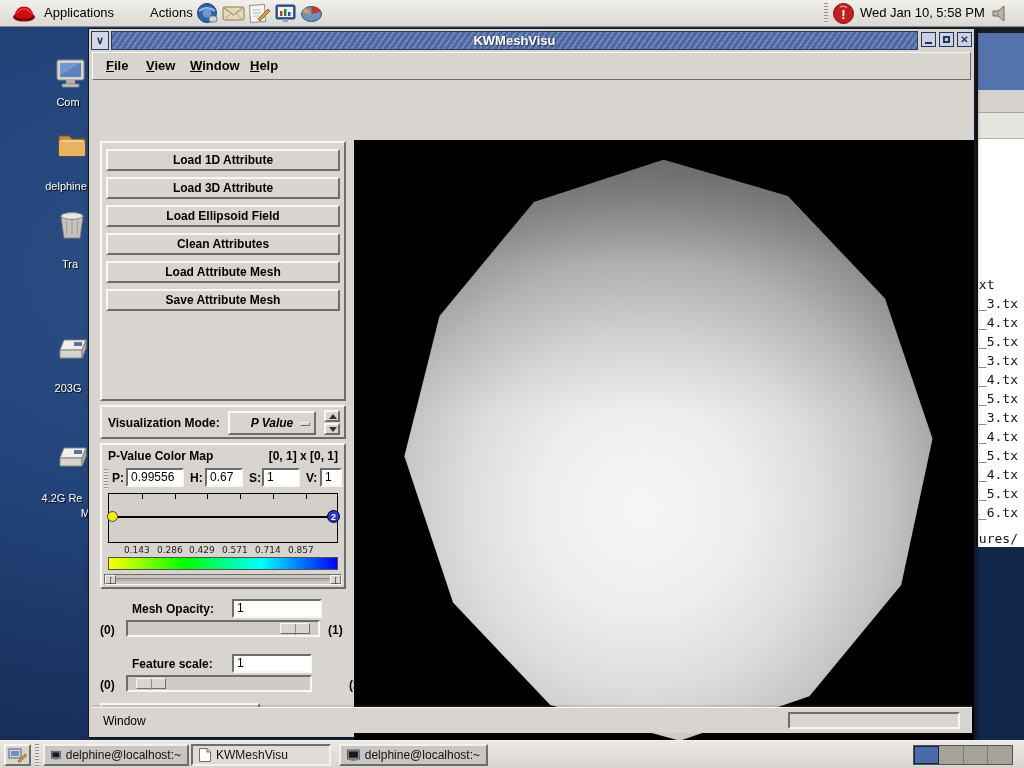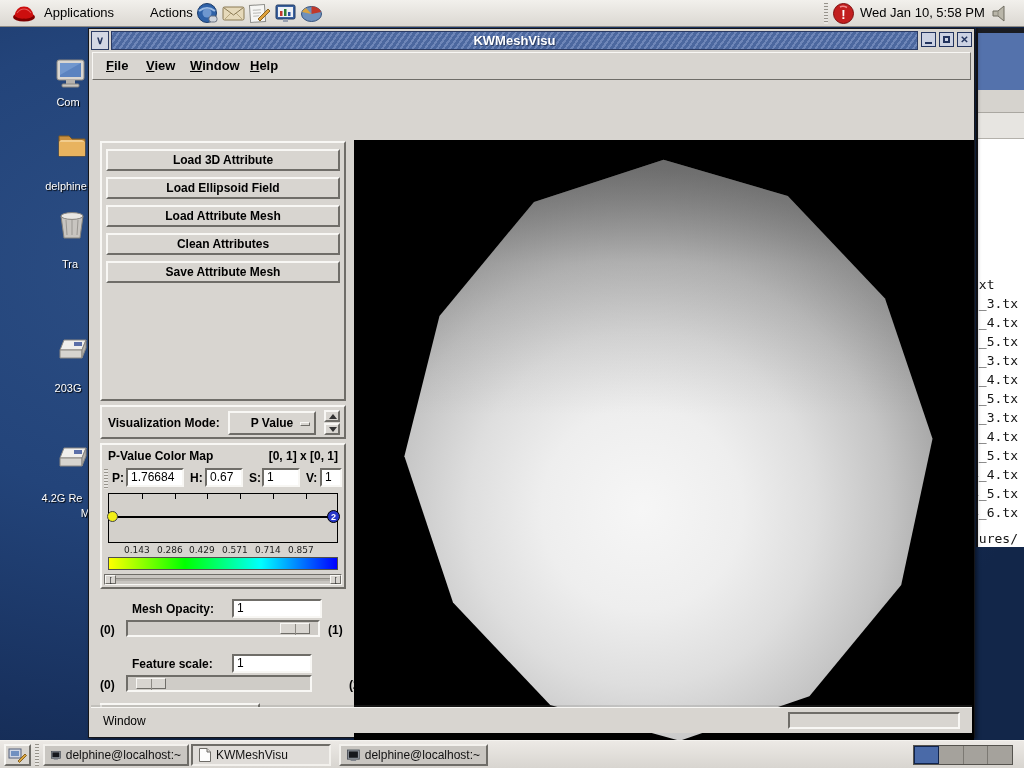--- a/index.html
+++ b/index.html
@@ -68,21 +68,21 @@
       clip-path: polygon(49% 0.3%, 72% 6.5%, 90% 24%, 98.8% 48%, 93% 73%, 76% 92%, 52% 99.6%, 28% 93.5%, 10% 76%, 1% 51%, 7.5% 27%, 25% 7.5%); }
 
   
   .panel-frame { position:absolute; border:2px solid; border-color:#f8f7f4 #6f6d68 #6f6d68 #f8f7f4; background:#d8d5d0; }
   .tk-btn { display:block; width:234px; height:22px; margin:6px auto 0 auto; background:#d8d5d0;
             border:2px solid; border-color:#f8f7f4 #6f6d68 #6f6d68 #f8f7f4;
             font-weight:bold; font-size:12px; color:#000; text-align:center; line-height:18px; cursor:default; }
   .tk-label { font-weight:bold; font-size:12px; color:#000; }
 
   #opt-menu { position:absolute; left:126px; top:4px; width:88px; height:24px; background:#d8d5d0;
-              border:2px solid; border-color:#f8f7f4 #6f6d68 #6f6d68 #f8f7f4; }
+              border:2px solid; border-color:#f8f7f4 #6f6d68 #6f6d68 #f8f7f4;font-style:italic; }
   #opt-menu .val { display:block; text-align:center; font-weight:bold; font-size:12px; line-height:20px; }
   #opt-dash { position:absolute; right:4px; top:9px; width:10px; height:4px; background:#d8d5d0;
               border:1px solid; border-color:#f8f7f4 #6f6d68 #6f6d68 #f8f7f4; }
   .spin { position:absolute; right:4px; width:16px; height:12px; background:#d8d5d0;
           border:2px solid; border-color:#f8f7f4 #6f6d68 #6f6d68 #f8f7f4; }
   .tri-up   { position:absolute; left:3px; top:2px; width:0; height:0; border-left:4px solid transparent;
               border-right:4px solid transparent; border-bottom:5px solid #333; }
   .tri-down { position:absolute; left:3px; top:2px; width:0; height:0; border-left:4px solid transparent;
               border-right:4px solid transparent; border-top:5px solid #333; }
 
@@ -231,24 +231,25 @@
     <div id="menubar">
       <div class="menu-item" style="left:13px;"><u>F</u>ile</div>
       <div class="menu-item" style="left:53px;"><u>V</u>iew</div>
       <div class="menu-item" style="left:97px;"><u>W</u>indow</div>
       <div class="menu-item" style="left:157px;"><u>H</u>elp</div>
     </div>
 
     <div id="content">
 
       <div class="panel-frame" style="left:8px; top:60px; width:246px; height:260px; padding-bottom:4px;">
+        <button class="tk-btn">Load 1D Attribute</button>
         <button class="tk-btn">Load 3D Attribute</button>
         <button class="tk-btn">Load Ellipsoid Field</button>
+        <button class="tk-btn">Clean Attributes</button>
         <button class="tk-btn">Load Attribute Mesh</button>
-        <button class="tk-btn">Clean Attributes</button>
         <button class="tk-btn">Save Attribute Mesh</button>
       </div>
 
       <div class="panel-frame" style="left:8px; top:324px; width:246px; height:34px;">
         <span class="tk-label abs" style="left:6px; top:9px;">Visualization Mode:</span>
         <div id="opt-menu">
           <span class="val">P Value</span>
           <div id="opt-dash"></div>
         </div>
         <div class="spin" style="top:3px;">
@@ -258,21 +259,21 @@
             <div class="tri-down"></div>
           </div>
       </div>
 
       <div class="panel-frame" style="left:8px; top:362px; width:246px; height:146px;">
         <span class="tk-label abs" style="left:6px; top:4px;">P-Value Color Map</span>
         <span class="tk-label abs" style="right:6px; top:4px;">[0, 1] x [0, 1]</span>
 
         <div class="grip abs" style="left:2px; top:24px; width:4px; height:20px;"></div>
         <span class="tk-label abs" style="left:10px; top:26px;">P:</span>
-        <div class="entry abs" style="left:24px; top:23px; width:58px;">1.76684</div>
+        <div class="entry abs" style="left:24px; top:23px; width:58px;">0.99556</div>
         <span class="tk-label abs" style="left:88px; top:26px;">H:</span>
         <div class="entry abs" style="left:103px; top:23px; width:38px;">0.67</div>
         <span class="tk-label abs" style="left:147px; top:26px;">S:</span>
         <div class="entry abs" style="left:160px; top:23px; width:38px;">1</div>
         <span class="tk-label abs" style="left:204px; top:26px;">V:</span>
         <div class="entry abs" style="left:218px; top:23px; width:22px;">1</div>
 
         <div id="cm-canvas">
           <div class="cm-tick" style="left:33px;"></div>
           <div class="cm-tick" style="left:66px;"></div>

